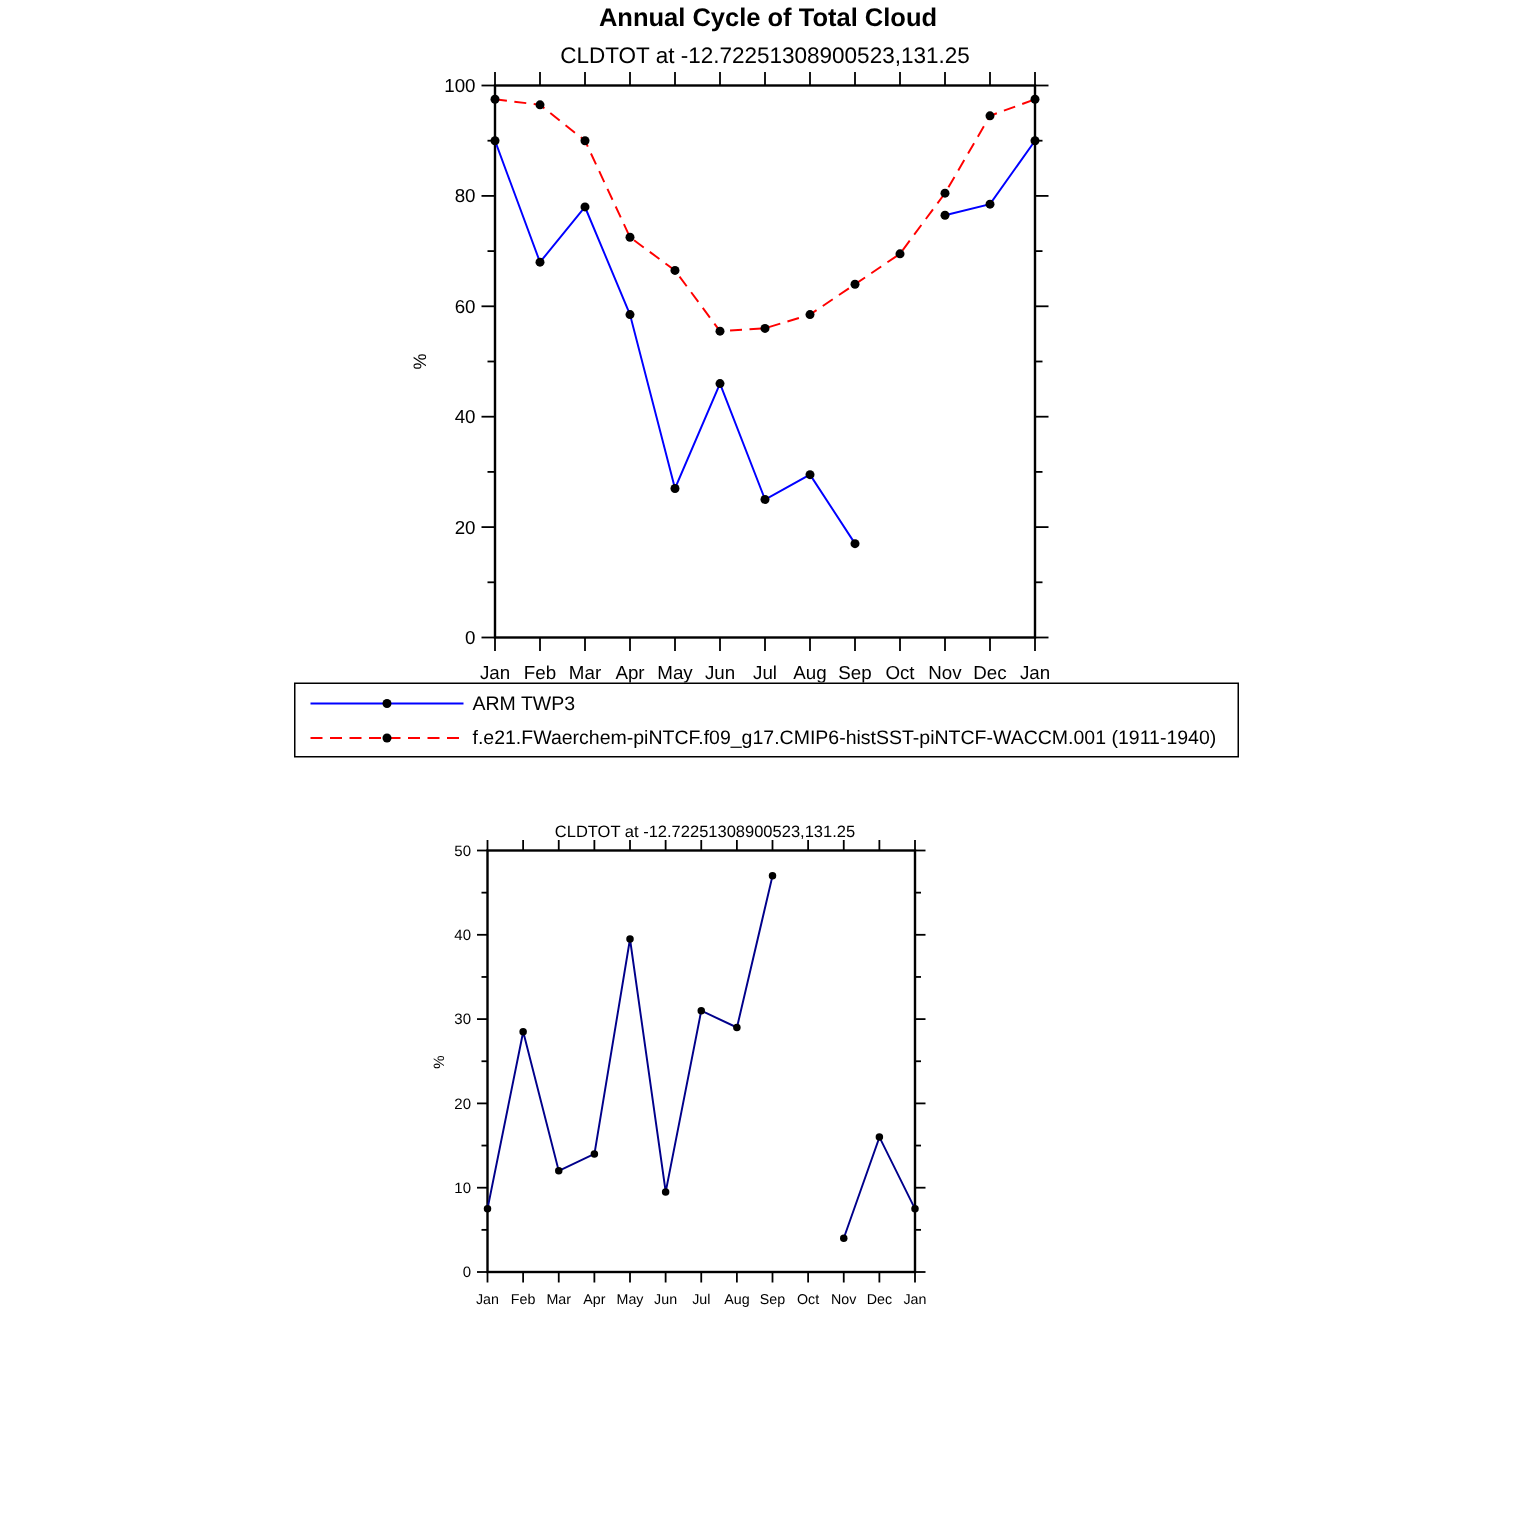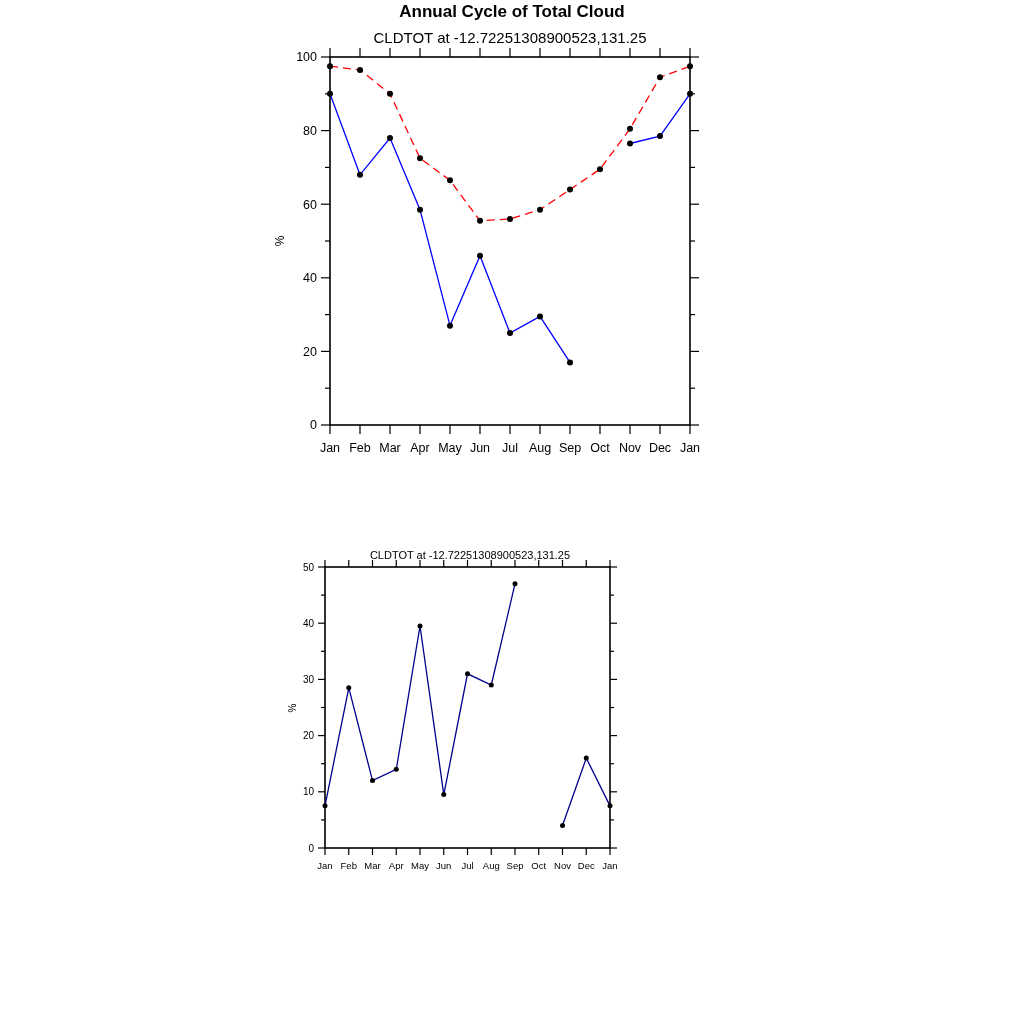--- a/index.html
+++ b/index.html
@@ -202,14 +202,30 @@
         <circle cx="443.75" cy="794.61" r="2.5" fill="#000"></circle>
         <circle cx="467.5" cy="673.78" r="2.5" fill="#000"></circle>
         <circle cx="491.25" cy="685.02" r="2.5" fill="#000"></circle>
         <circle cx="515" cy="583.86" r="2.5" fill="#000"></circle>
         <circle cx="562.5" cy="825.52" r="2.5" fill="#000"></circle>
         <circle cx="586.25" cy="758.08" r="2.5" fill="#000"></circle>
         <circle cx="610" cy="805.85" r="2.5" fill="#000"></circle>
       </g>
     </svg>
 
+  <div class="legend">
+    <div class="legend-row">
+      <svg viewBox="0 0 106 12">
+        <line x1="2" y1="6" x2="104" y2="6" stroke-width="1.4" stroke="#0000ff"></line>
+        <circle cx="53" cy="6" r="3" fill="#000"></circle>
+      </svg>
+      <span>ARM TWP3</span>
+    </div>
+    <div class="legend-row">
+      <svg viewBox="0 0 106 12">
+        <line x1="2" y1="6" x2="104" y2="6" stroke-width="1.4" stroke="#ff0000" stroke-dasharray="8 5"></line>
+        <circle cx="53" cy="6" r="3" fill="#000"></circle>
+      </svg>
+      <span>f.e21.FWaerchem-piNTCF.f09_g17.CMIP6-histSST-piNTCF-WACCM.001 (1911-1940)</span>
+    </div>
+  </div>
 
 </div>
 
 </body></html>

